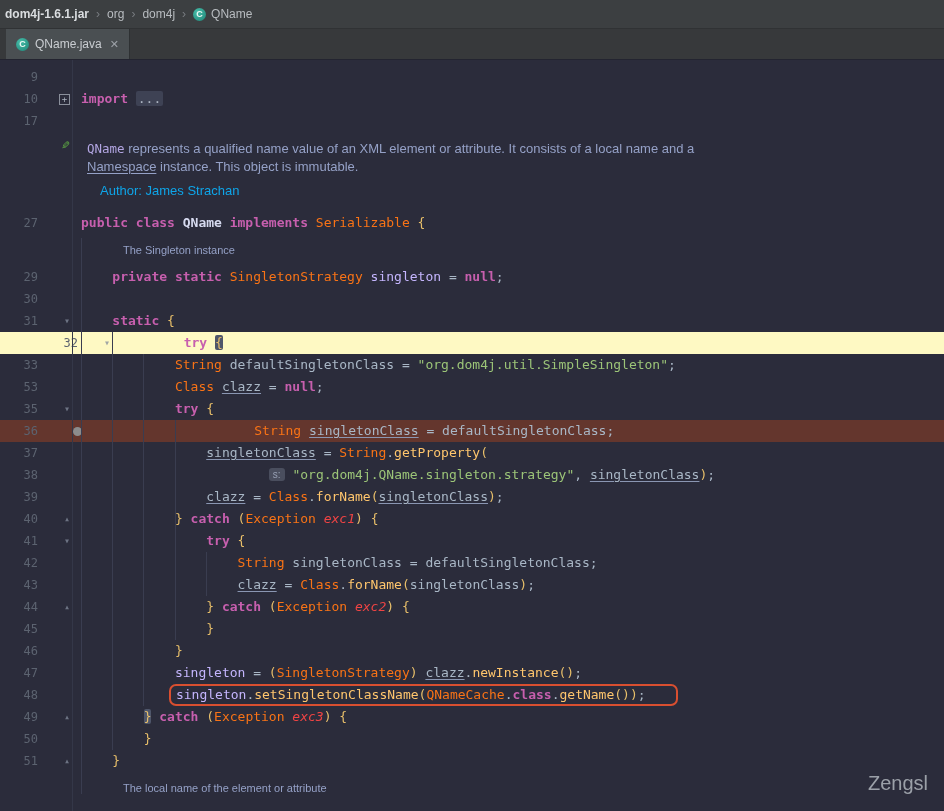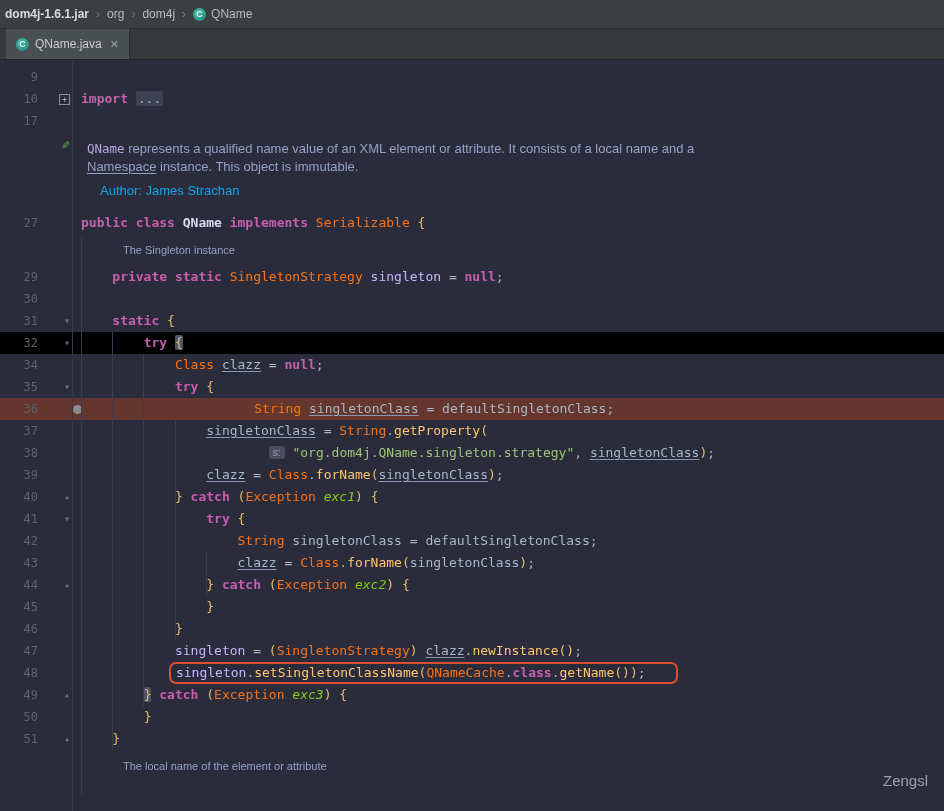--- a/index.html
+++ b/index.html
@@ -39,21 +39,21 @@
     position:relative;
     width:944px;height:753px;
     background:#2B2C3B;
     padding-top:6px;box-sizing:border-box;
     font-family:"DejaVu Sans Mono", monospace;
     overflow:hidden;
   }
   .gutter-sep{position:absolute;left:72px;top:0;width:1px;height:100%;background:#343748;z-index:1;}
   .guide{position:absolute;width:1px;background:#3A3D50;z-index:2;}
   .row{display:flex;height:22px;line-height:22px;position:relative;}
-  .hl-caret{background:#000000;}
+  .hl-caret{background:#fef9c3;padding-left:40px;}
   .hl-exec{background:#64362D;gap:24px;}
   .num{
     width:38px;flex:none;text-align:right;padding-right:3px;
     color:#5C6370;font-size:12px;line-height:22px;
   }
   .icons{
     width:34px;flex:none;display:flex;align-items:center;justify-content:flex-end;
     gap:2px;padding-right:5px;box-sizing:border-box;position:relative;
   }
   .dot{
@@ -73,21 +73,21 @@
   
   .s-kw{color:#C75FAE;font-weight:bold;}
   .s-typ{color:#f97316;}
   .s-clsdecl{color:#D6DAEF;font-weight:bold;}
   .s-str{color:#9CC578;}
   .s-mtd{color:#FFC66D;}
   .s-fld{color:#c4b5fd;}
   .s-var{color:#A9B7C6;text-decoration:underline;text-decoration-color:#8A96B2;text-underline-offset:2px;}
   .s-pln{color:#A9B7C6;}
   .s-brc{color:#E8BF6A;}
-  .s-ital{color:#84cc16;font-style:italic;}
+  .s-ital{color:#ef4444;font-style:italic;}
   .s-bm{background:#4F566A;border-radius:2px;}
   .s-fold-ph{background:#3E4254;color:#ABB3C0;border-radius:2px;padding:0 2px;}
   .s-chip{
     background:#4A4E5E;color:#98A1B5;border-radius:3px;
     font-size:10px;padding:1px 4px;font-family:"Liberation Sans",sans-serif;
     vertical-align:1px;
   }
   .redbox{
     border:2px solid #D94F30;border-radius:7px;
     padding:1px 30px 2px 5px;margin-left:-6px;
@@ -107,21 +107,21 @@
   .s-doc{color:#95A1C7;}
   .s-doccode{color:#B3A6E3;font-family:"DejaVu Sans Mono",monospace;font-size:12.5px;}
   .s-doclink{color:#95A1C7;text-decoration:underline;text-underline-offset:2px;}
   .s-docauthor{color:#0ea5e9;margin-left:13px;}
   .docline-row{height:32px;align-items:center;}
   .doccode-line{
     font-family:"Liberation Sans",sans-serif;font-size:11px;padding-left:48px;
     display:flex;align-items:flex-start;
   }
   .watermark{
-    position:absolute;right:16px;top:772px;color:#9BA0A8;font-size:15px;
+    position:absolute;right:16px;top:772px;color:#9BA0A8;font-size:20px;
     font-family:"Liberation Sans",sans-serif;z-index:5;margin-left:44px;
   }
 </style>
 </head>
 <body>
 
 <div class="breadcrumb">
     <span class="bc-item bold">
       <span>dom4j-1.6.1.jar</span>
     </span>
@@ -213,21 +213,26 @@
         <div class="code"><span class="seg s-ind">    </span><span class="seg s-kw">static </span><span class="seg s-brc">{</span></div>
       </div>
       <div class="row hl-caret">
         <div class="num">32</div>
         <div class="icons">
           <span class="fold">▾</span>
         </div>
         <div class="code"><span class="seg s-ind">        </span><span class="seg s-kw">try </span><span class="seg s-brc s-bm">{</span></div>
       </div>
       <div class="row">
-        <div class="num">34</div>
+        <div class="num">33</div>
+        <div class="icons"></div>
+        <div class="code"><span class="seg s-ind">            </span><span class="seg s-typ">String </span><span class="seg s-pln">defaultSingletonClass = </span><span class="seg s-str">"org.dom4j.util.SimpleSingleton"</span><span class="seg s-pln">;</span></div>
+      </div>
+      <div class="row">
+        <div class="num">53</div>
         <div class="icons"></div>
         <div class="code"><span class="seg s-ind">            </span><span class="seg s-typ">Class </span><span class="seg s-var">clazz</span><span class="seg s-pln"> = </span><span class="seg s-kw">null</span><span class="seg s-pln">;</span></div>
       </div>
       <div class="row">
         <div class="num">35</div>
         <div class="icons">
           <span class="fold">▾</span>
         </div>
         <div class="code"><span class="seg s-ind">            </span><span class="seg s-kw">try </span><span class="seg s-brc">{</span></div>
       </div>

